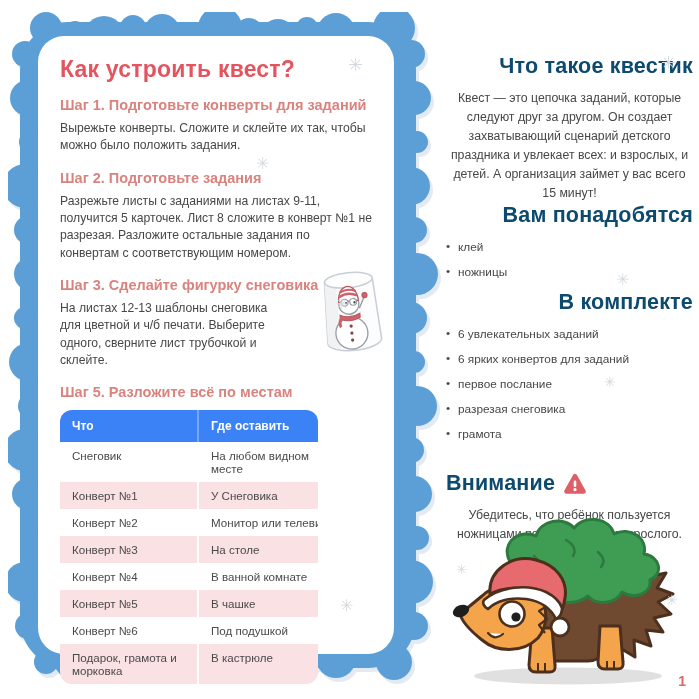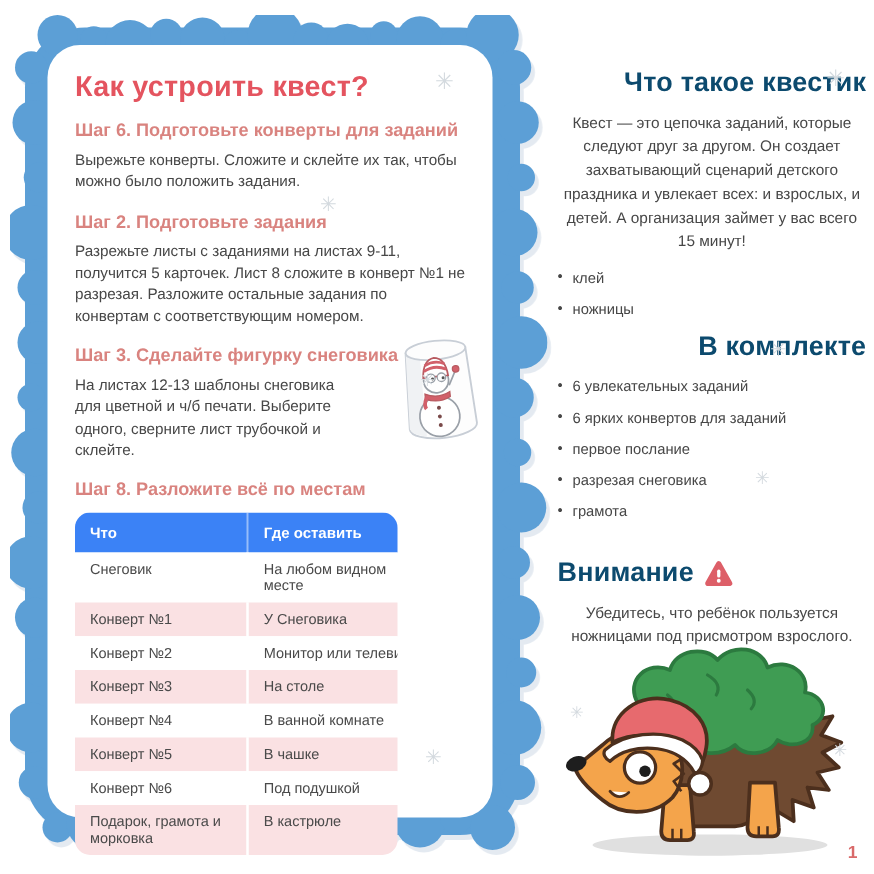--- a/index.html
+++ b/index.html
@@ -112,21 +112,21 @@
     <circle cx="409" cy="526" r="12" fill="#5c9fd6"></circle>
     <circle cx="403" cy="570" r="22" fill="#5c9fd6"></circle>
     <circle cx="406" cy="614" r="14" fill="#5c9fd6"></circle>
     <rect id="cloud-inner" x="30" y="24" width="356" height="618" rx="26" fill="#ffffff"></rect>
 </svg>
 
 <div class="card-content">
   <h1>Как устроить квест?</h1>
 
   <div class="step">
-    <h3>Шаг 6. Подготовьте конверты для заданий</h3>
+    <h3>Шаг 1. Подготовьте конверты для заданий</h3>
     <p>Вырежьте конверты. Сложите и склейте их так, чтобы можно было положить задания.</p>
   </div>
 
   <div class="step">
     <h3>Шаг 2. Подготовьте задания</h3>
     <p>Разрежьте листы с заданиями на листах 9-11, получится 5 карточек. Лист 8 сложите в конверт №1 не разрезая. Разложите остальные задания по конвертам с соответствующим номером.</p>
   </div>
 
   <div class="step step-3">
     <h3>Шаг 3. Сделайте фигурку снеговика</h3>
@@ -151,21 +151,21 @@
         <path d="M50 42 L56 31" stroke="#9aa0a8" stroke-width="1.4" fill="none"></path>
         <circle cx="56.5" cy="29.5" r="2.6" fill="#d2606a" stroke="#b85a60" stroke-width="1"></circle>
         <circle cx="40" cy="59" r="1.6" fill="#7a4a4a"></circle>
         <circle cx="40" cy="66" r="1.6" fill="#7a4a4a"></circle>
         <circle cx="40" cy="73" r="1.6" fill="#7a4a4a"></circle>
       </g>
     </svg>
   </div>
 
   <div class="step" style="margin-top:4px;">
-    <h3>Шаг 8. Разложите всё по местам</h3>
+    <h3>Шаг 5. Разложите всё по местам</h3>
   </div>
 
   <table class="place-table">
     <thead>
       <tr>
         <th>Что</th>
         <th>Где оставить</th>
       </tr>
     </thead>
     <tbody>
@@ -205,20 +205,21 @@
   </table>
 
   <p class="note">Если подарок не помещается в кастрюлю, положите в него записку, которая приведёт к подарку. Готово! :)</p>
 
 </div>
 
 <div class="right-col">
   <h2>Что такое квестик</h2>
   <p>Квест — это цепочка заданий, которые следуют друг за другом. Он создает захватывающий сценарий детского праздника и увлекает всех: и взрослых, и детей. А организация займет у вас всего 15 минут!</p>
 
+  <h2 class="sec-need">Вам понадобятся</h2>
   <ul>
     <li>клей</li>
     <li>ножницы</li>
   </ul>
 
   <h2 class="sec-kit">В комплекте</h2>
   <ul>
     <li>6 увлекательных заданий</li>
     <li>6 ярких конвертов для заданий</li>
     <li>первое послание</li>

